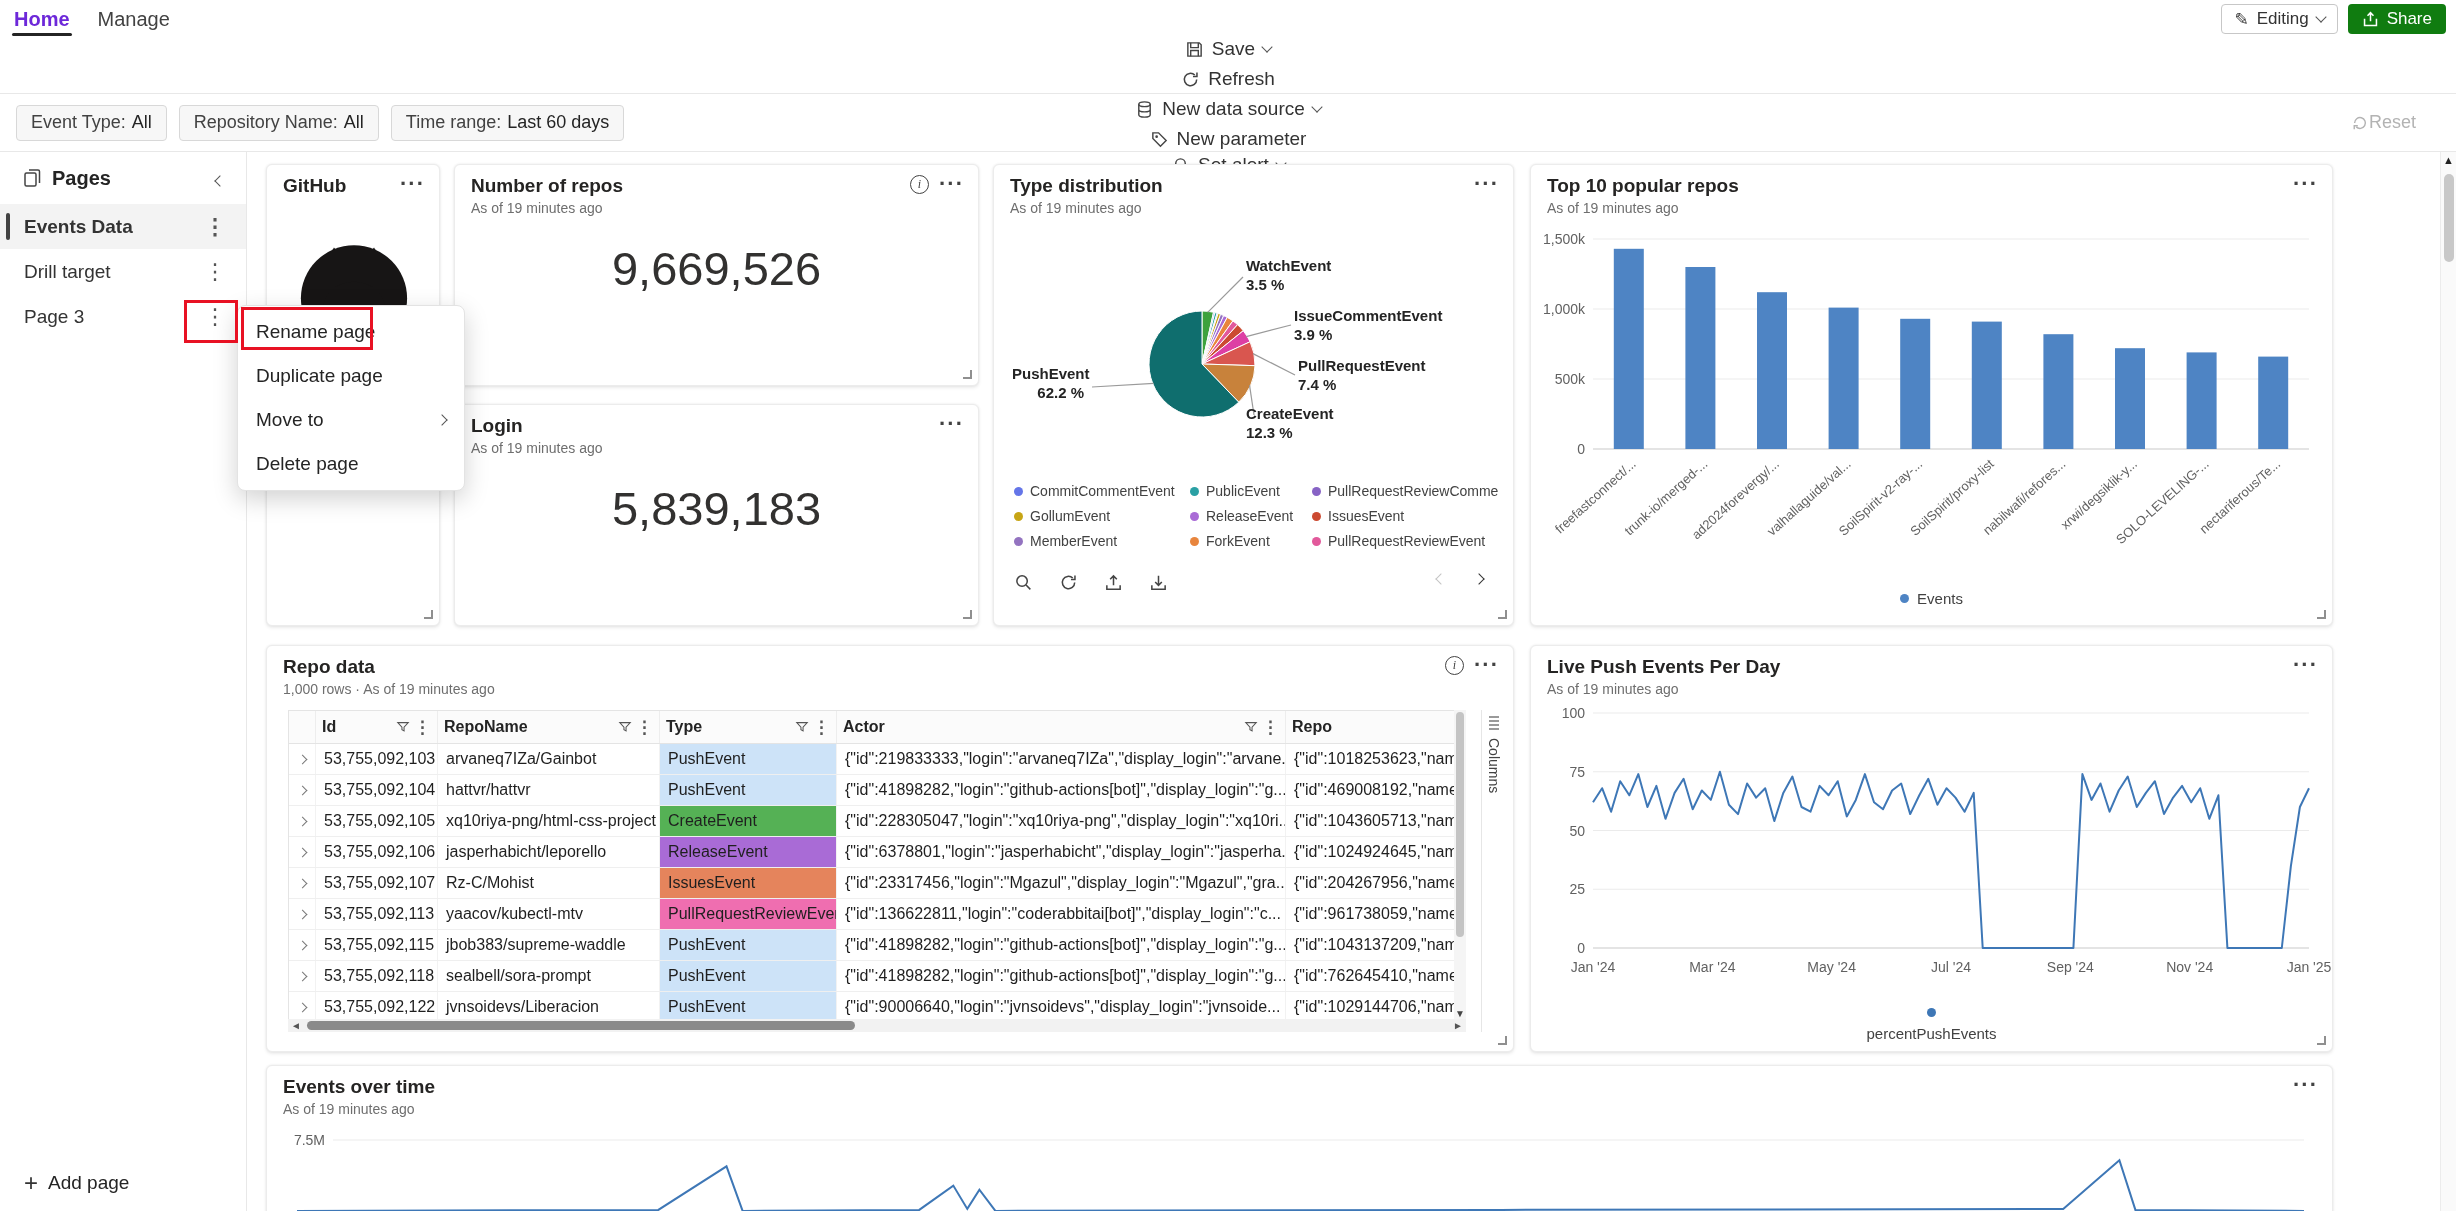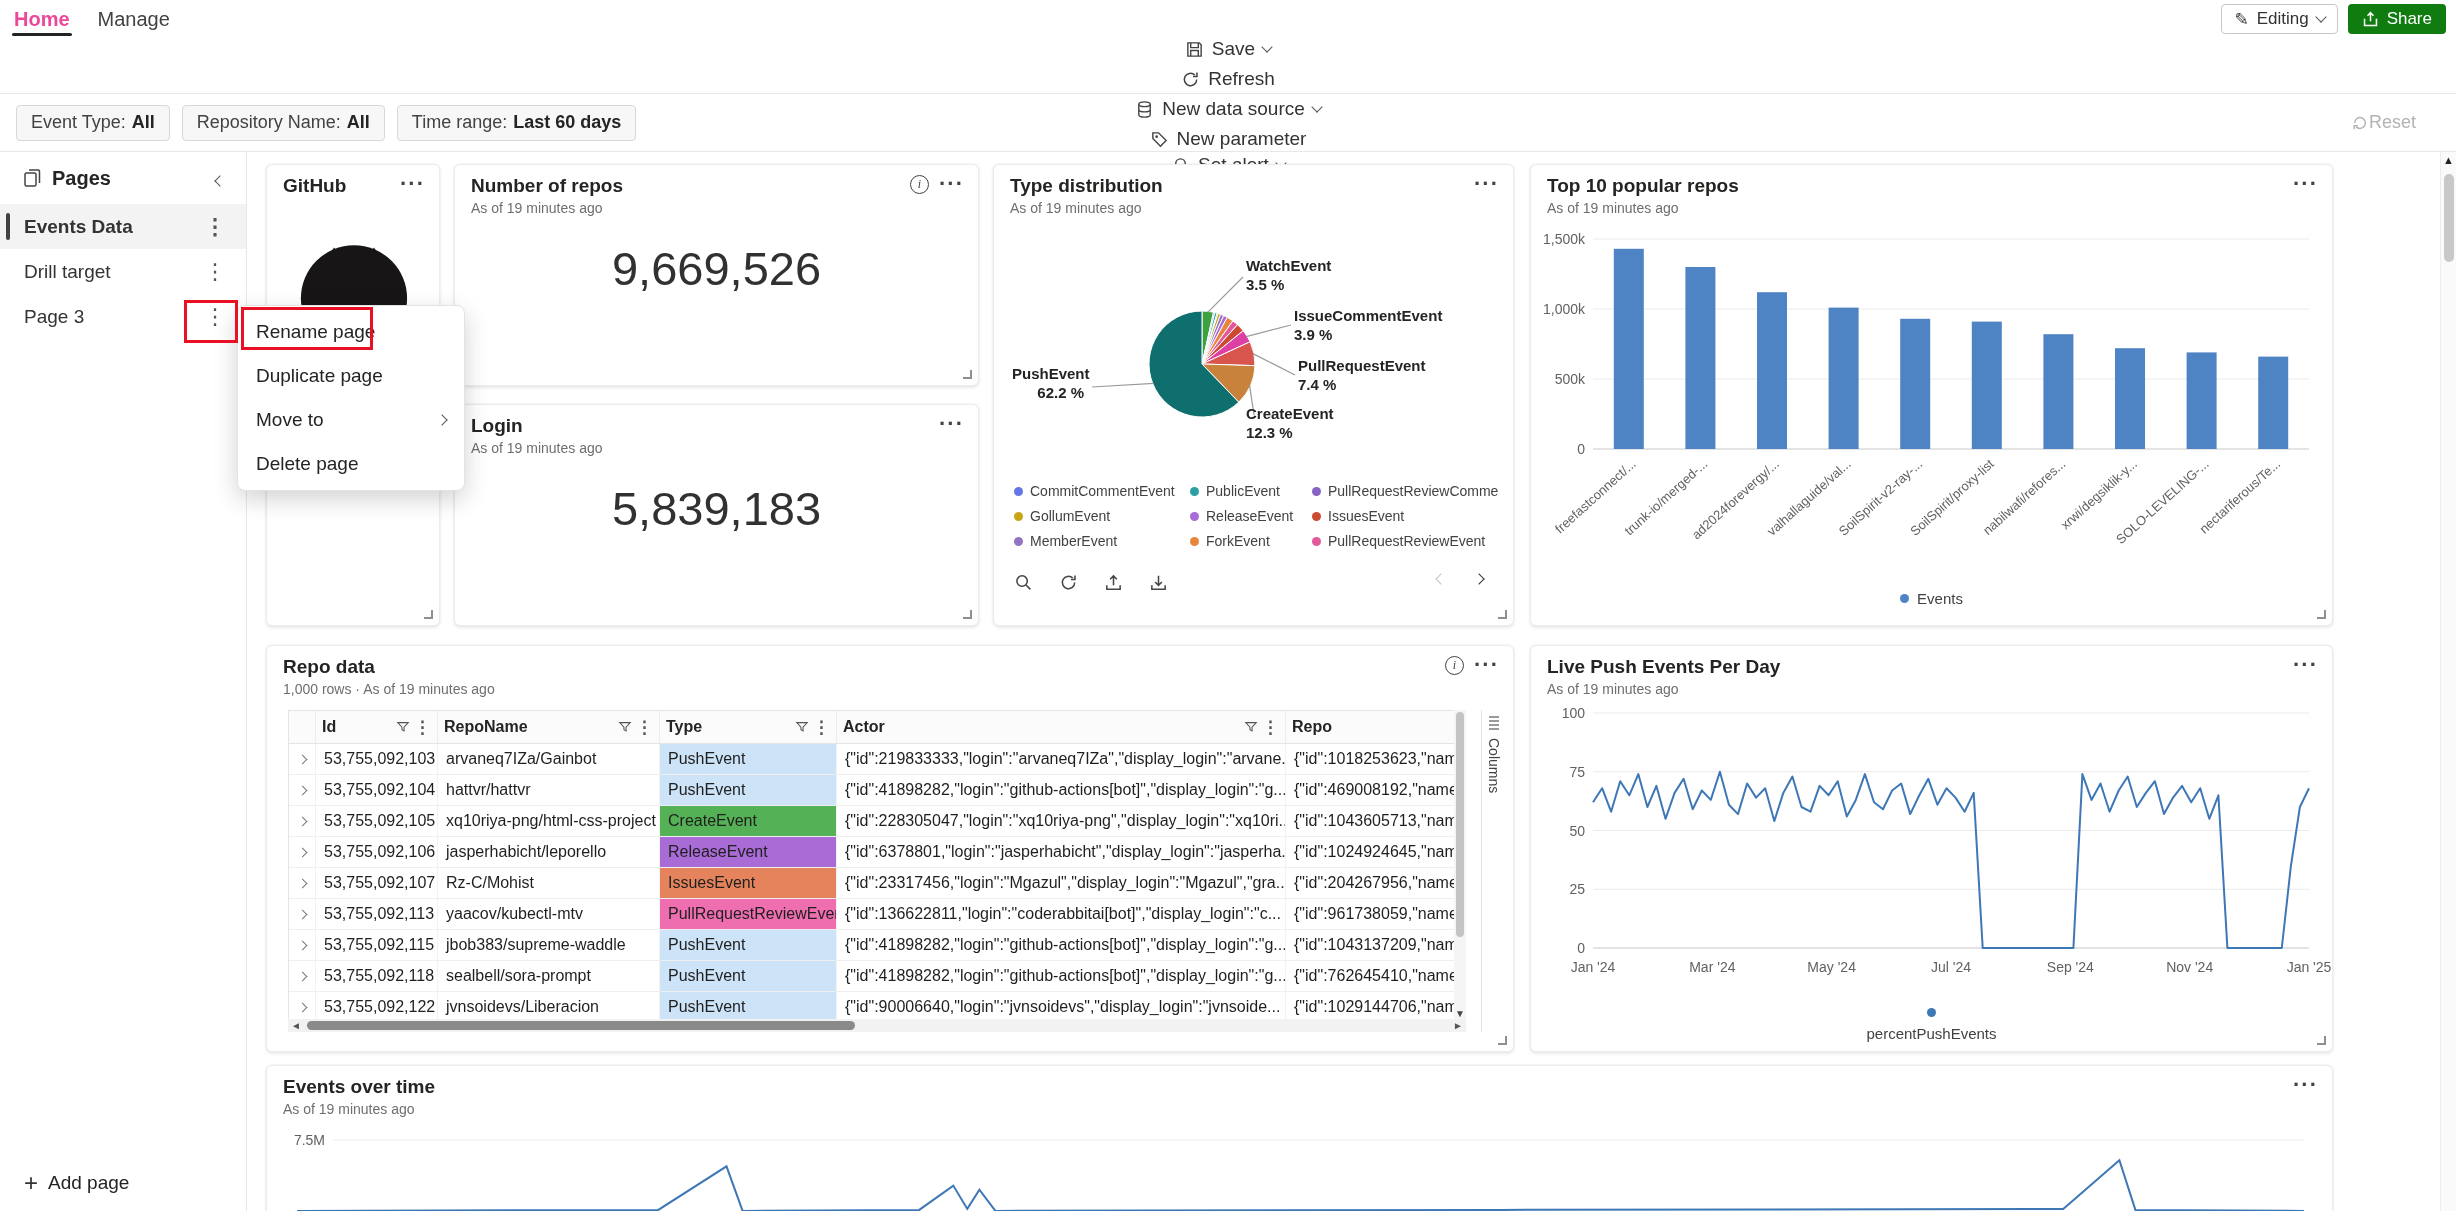--- a/index.html
+++ b/index.html
@@ -3,42 +3,42 @@
 <meta charset="utf-8">
 <style>
   * { margin:0; padding:0; box-sizing:border-box; }
   html,body { background:#fff; }
   .app { position:relative; width:2456px; height:1211px; overflow:hidden; background:#fff;
          font-family:"Liberation Sans", sans-serif; color:#242424; }
 
   
   .topbar { position:absolute; left:0; top:0; width:2456px; height:38px; display:flex; align-items:center; }
   .tab { position:relative; height:38px; display:flex; align-items:center; padding:0 14px; font-size:20px; color:#424242; cursor:pointer; }
-  .tab.active { font-weight:700; color:#ec4899; }
+  .tab.active { font-weight:700; color:#6d28d9; }
   .tab.active::after { content:""; position:absolute; left:12px; right:12px; bottom:2px; height:3px; background:#242424; border-radius:2px; }
   .topbar-right { position:absolute; right:10px; top:4px; display:flex; gap:10px; }
   .btn-editing { display:flex; align-items:center; gap:8px; height:30px; padding:0 12px; border:1px solid #C7C7C7; border-radius:4px; background:#fff; font-size:17px; color:#333; cursor:pointer; }
   .btn-share { display:flex; align-items:center; gap:8px; height:30px; padding:0 14px; border:none; border-radius:4px; background:#107C10; color:#fff; font-size:17px; cursor:pointer; }
 
   
   .toolbar { position:absolute; left:0; top:38px; width:2456px; height:56px; display:flex; align-items:center; gap:4px; padding:0 14px; border-bottom:1px solid #E8E8E8;flex-direction:column; }
   .tb { display:flex; align-items:center; gap:8px; height:40px; padding:0 10px; background:none; border:none; font-size:19px; color:#333; font-family:inherit; cursor:pointer; border-radius:4px; }
   .tb svg { flex:none; }
   .sep { width:1px; height:26px; background:#D9D9D9; margin:0 6px; }
   .chev { display:inline-block; width:8px; height:8px; border-right:1.8px solid #555; border-bottom:1.8px solid #555; }
   .chev-down { transform:rotate(45deg); margin-top:-4px; }
   .chev-right { transform:rotate(-45deg); }
   .chev-left  { transform:rotate(135deg); }
   .code-glyph { font-size:17px; font-weight:700; color:#444; letter-spacing:-1px; }
   .star-glyph { font-size:21px; color:#444; line-height:1; }
 
   
   .filterbar { position:absolute; left:0; top:94px; width:2456px; height:58px; display:flex; align-items:center; gap:12px; padding:0 16px; border-bottom:1px solid #E8E8E8; }
   .pill { display:flex; align-items:center; gap:6px; height:36px; padding:0 14px; background:#F7F7F7; border:1px solid #D8D8D8; border-radius:4px; font-size:18px; color:#424242; cursor:pointer; }
-  .pill b { font-weight:700; color:#242424; }
+  .pill b { font-weight:400; color:#242424; }
   .reset { position:absolute; right:40px; display:flex; align-items:center; gap:0; font-size:18px; color:#B3B3B3; cursor:default; }
 
   
   .sidebar { position:absolute; left:0; top:152px; width:247px; height:1059px; border-right:1px solid #E8E8E8; background:#fff; }
   .pages-head { display:flex; align-items:center; gap:10px; height:52px; padding:0 16px 0 22px; font-size:20px; font-weight:700; color:#242424; }
   .pages-collapse { margin-left:auto; cursor:pointer; padding:6px; }
   .side-item { position:relative; display:flex; align-items:center; height:45px; padding:0 10px 0 24px; font-size:19px; color:#333; cursor:pointer; }
   .side-item.selected { background:#F3F3F3; font-weight:700; }
   .side-item.selected::before { content:""; position:absolute; left:6px; top:9px; bottom:9px; width:4px; border-radius:2px; background:#424242; }
   .side-kebab { margin-left:auto; font-size:22px; color:#555; padding:0 10px; cursor:pointer; line-height:1; }

